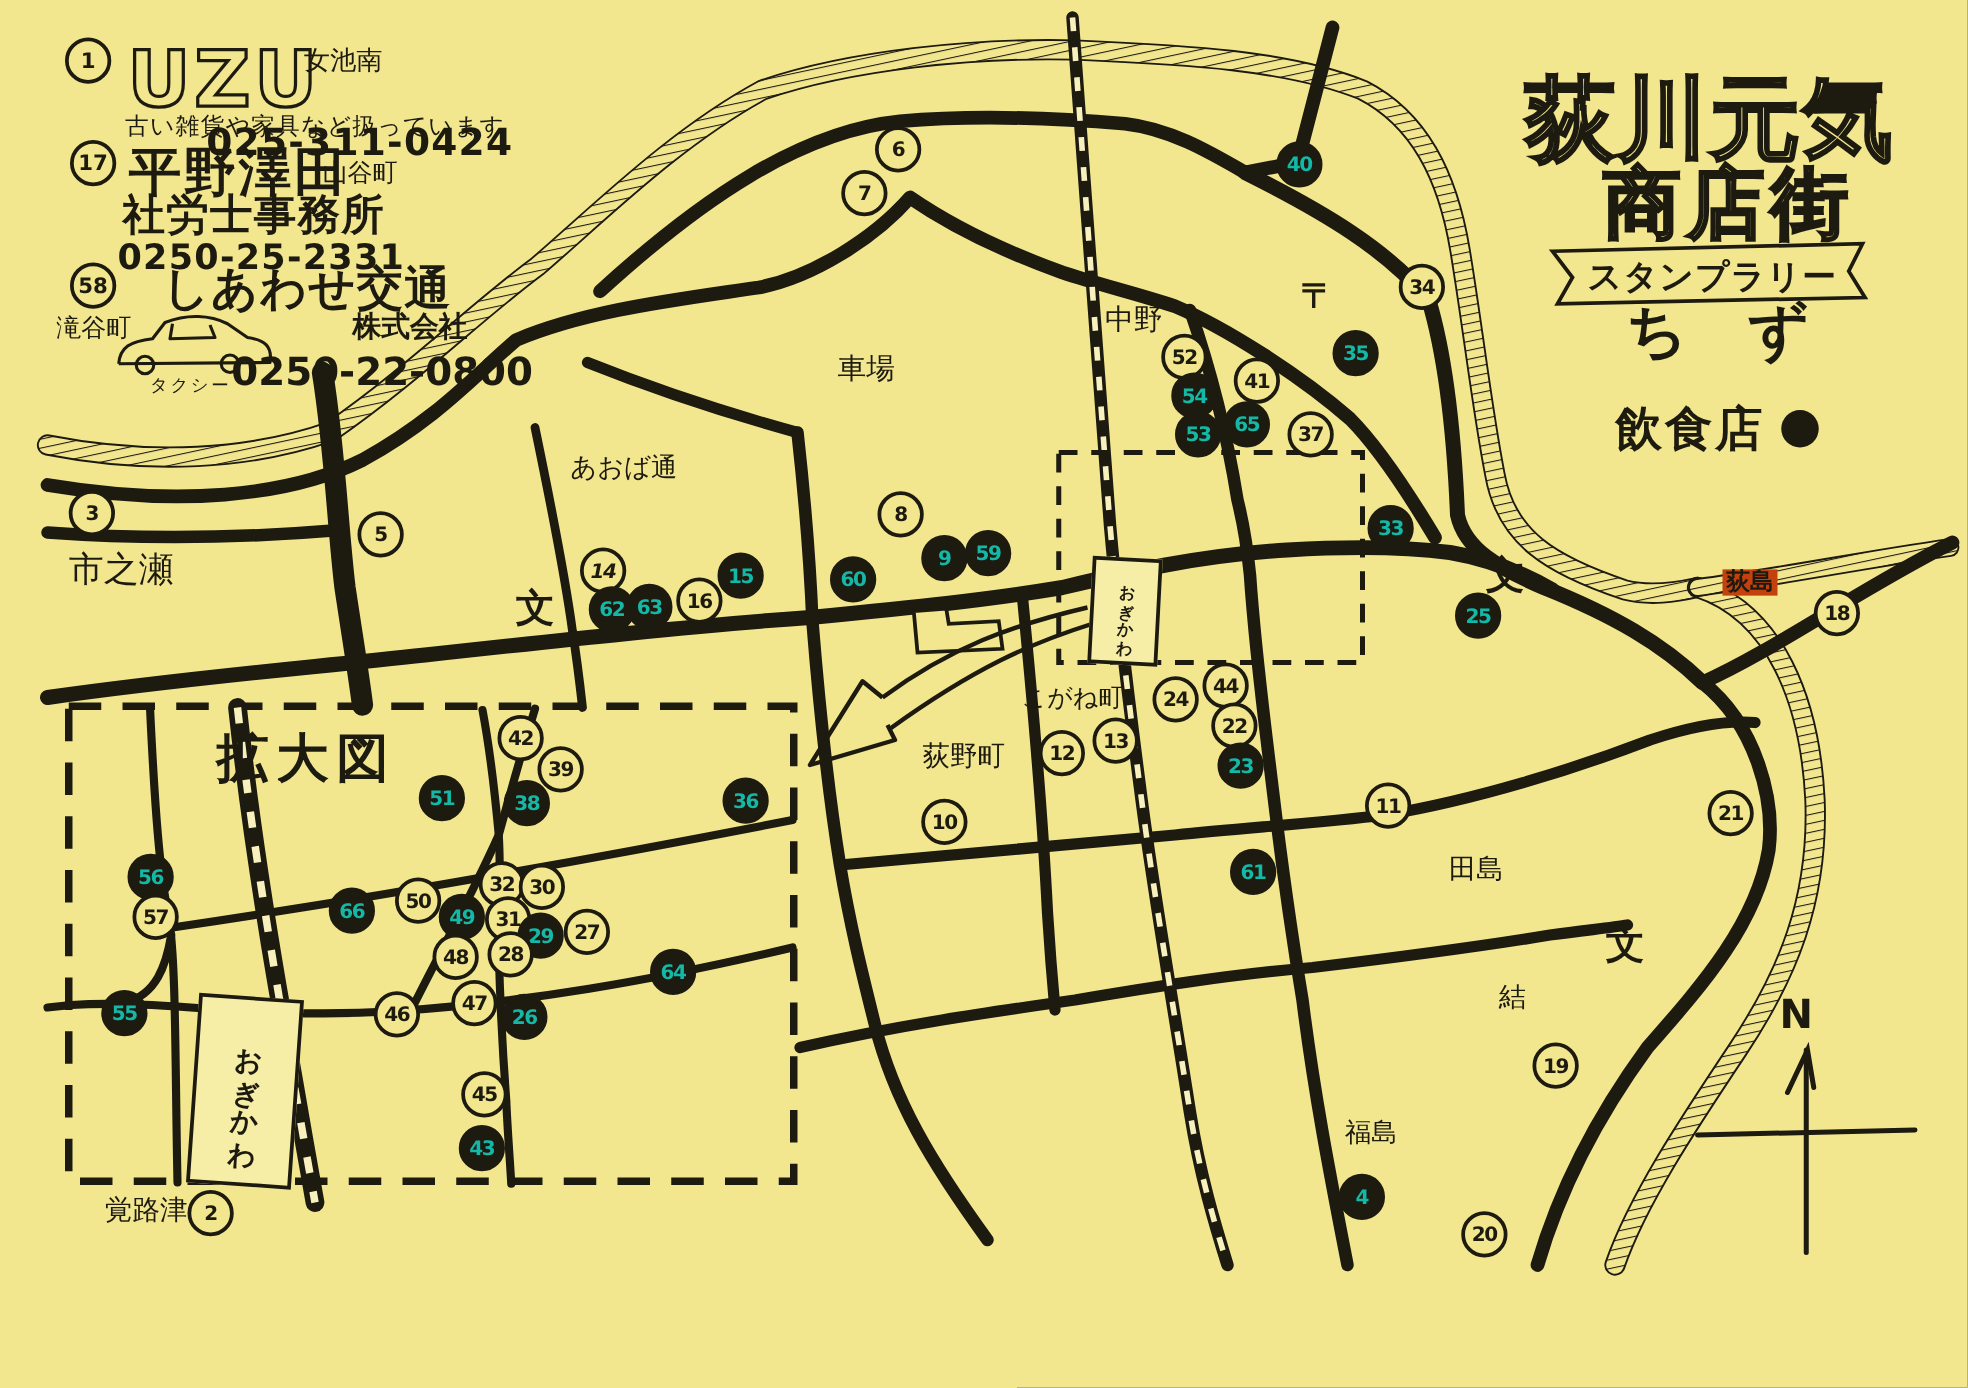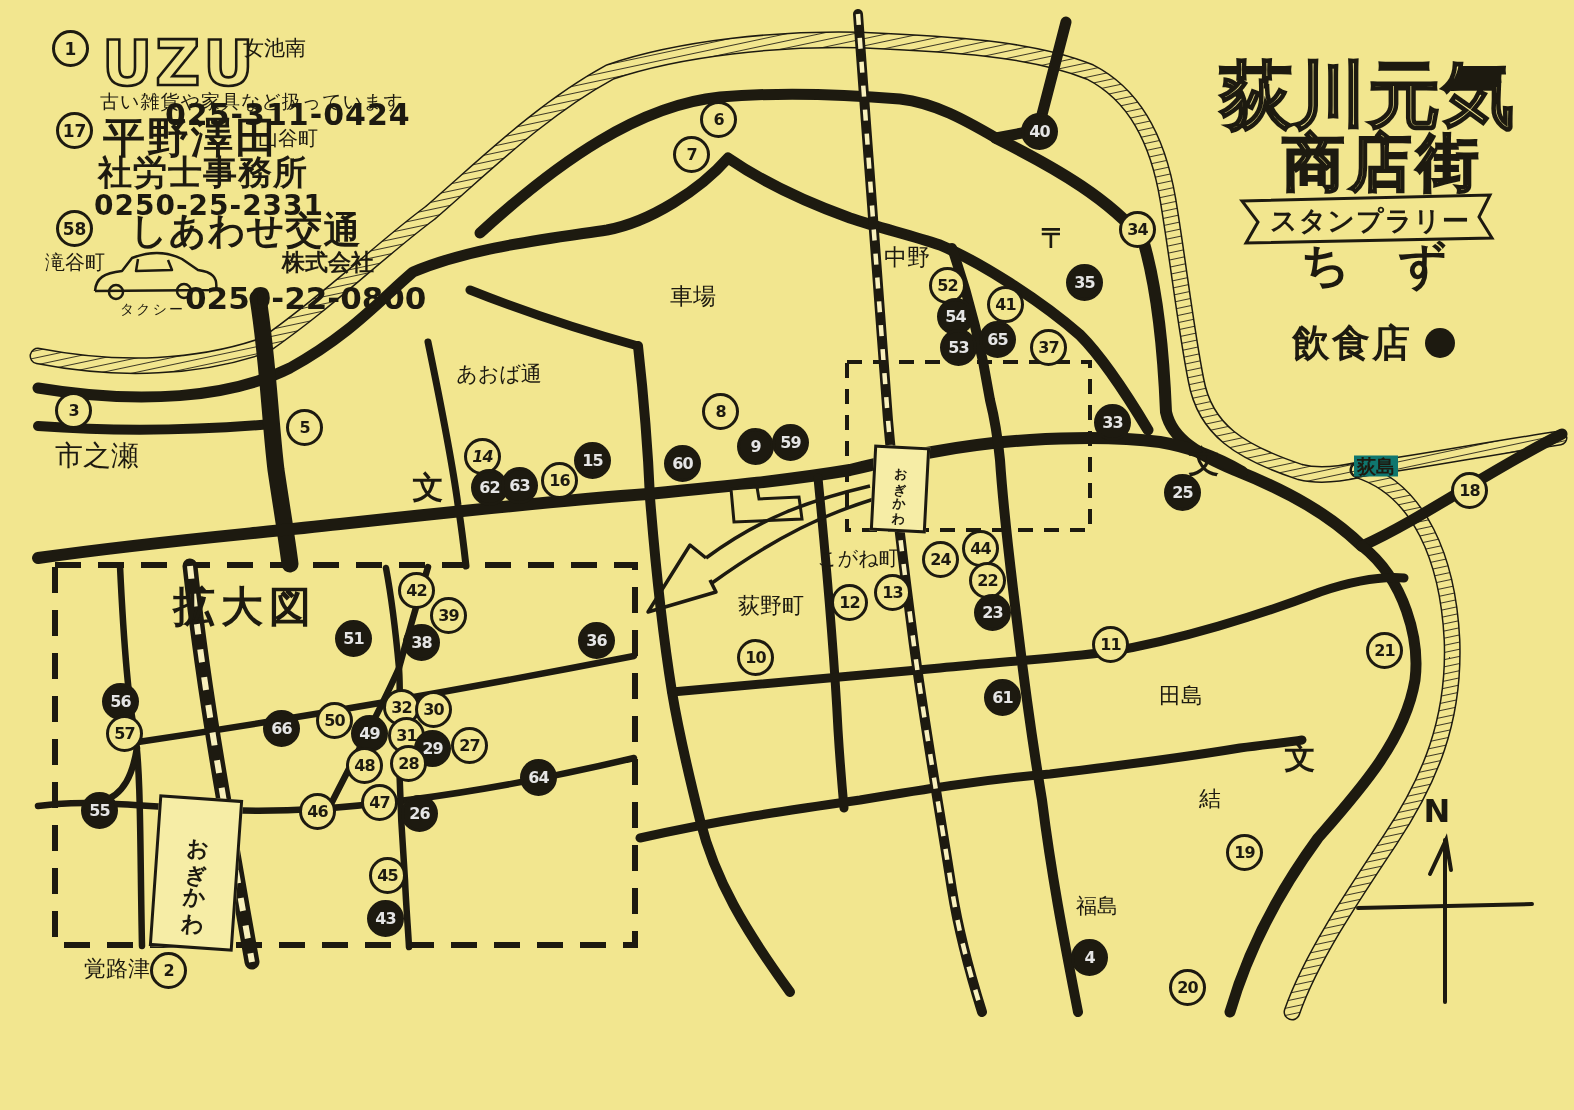--- a/index.html
+++ b/index.html
@@ -3,25 +3,25 @@
 <meta charset="utf-8">
 <style>
   html,body{margin:0;padding:0;background:#888;}
   #stage{position:relative;width:1574px;height:1110px;background:#f2e68f;overflow:hidden;
          font-family:"DejaVu Sans",sans-serif;color:#1d1a10;}
   svg{position:absolute;left:0;top:0;z-index:10;}
   .road{fill:none;stroke:#1d1a10;stroke-linecap:round;stroke-linejoin:round;}
   .rail-dash{fill:none;stroke:#f8f0bd;stroke-linecap:butt;}
   .maplabel{position:absolute;transform:translate(-50%,-50%);white-space:nowrap;z-index:30;
             font-family:"DejaVu Sans",sans-serif;color:#1d1a10;line-height:1;}
-  .maplabel.bg{background:#0f766e;padding:1px 3px;}
+  .maplabel.bg{background:#c2410c;padding:1px 3px;margin-left:24px;}
   .marker{position:absolute;width:31px;height:31px;margin:-17px 0 0 -17px;border:3px solid #1d1a10;
           border-radius:50%;background:#f2e68f;display:flex;align-items:center;justify-content:center;
           font-size:16px;font-weight:bold;z-index:40;letter-spacing:-1px;}
-  .marker.filled{background:#1d1a10;color:#e5e5e5;}
+  .marker.filled{background:#1d1a10;color:#14b8a6;}
   .station{position:absolute;background:#f6eda6;border:3px solid #1d1a10;z-index:35;
            writing-mode:vertical-rl;text-orientation:upright;display:flex;align-items:center;
            justify-content:center;font-weight:bold;line-height:1;}
   #station-main{left:872px;top:446px;width:50px;height:80px;font-size:13px;transform:rotate(3deg);}
   #station-inset{left:154px;top:797px;width:78px;height:146px;font-size:22px;transform:rotate(4deg);}
   .ads{position:absolute;left:0;top:0;z-index:50;}
   .ad-circle{position:absolute;width:31px;height:31px;border:3px solid #1d1a10;border-radius:50%;
              background:#f2e68f;display:flex;align-items:center;justify-content:center;
              font-size:17px;font-weight:bold;}
   .adtext{position:absolute;white-space:nowrap;line-height:1;}

